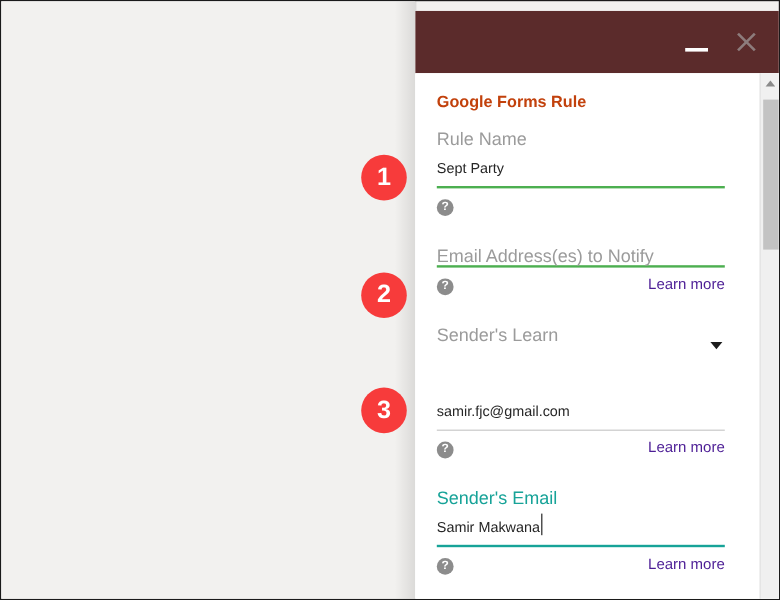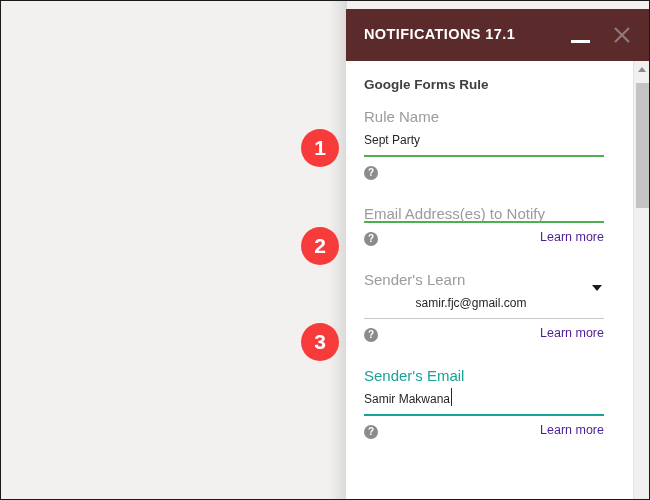--- a/index.html
+++ b/index.html
@@ -103,21 +103,21 @@
     width: 276px;
     height: 100%;
     box-sizing: border-box;
     padding: 0 18px;
     overflow: hidden;
   }
   #section-title {
     margin-top: 16px;
     font-size: 13.5px;
     font-weight: bold;
-    color: #404040;
+    color: #c2410c;
   }
 
   .field {
     position: relative;
     margin-top: 18px;
   }
   .field-label {
     font-size: 15px;
     color: #9b9b9b;
     line-height: 14px;
@@ -127,21 +127,21 @@
 
   .field-value {
     font-size: 12px;
     color: #262626;
     line-height: 24px;
     padding-top: 4px;
     padding-bottom: 3px;
     white-space: nowrap;
     position: relative;
   }
-  .field-value.centered { text-align: center; padding-right: 26px; }
+  .field-value.centered { text-align: left; padding-right: 26px; margin-top: 40px; }
 
   .underline {
     height: 2px;
     background: #4caf50;
     width: 100%;
   }
   .underline.teal { background: #17a398; }
   .underline.grey { height: 1px; background: #c9c9c9; }
 
   .caret {
@@ -250,21 +250,20 @@
 <body>
 
 <div id="screen">
 
   <div id="backdrop"></div>
   <div id="panel-shadow"></div>
 
   <div id="panel">
 
     <div id="titlebar">
-      <div id="titlebar-title">NOTIFICATIONS 17.1</div>
 
       <div id="btn-minimize">
         <span class="bar"></span>
       </div>
 
       <div id="btn-close">
         <svg width="28" height="28" viewBox="0 0 28 28">
           <line x1="7" y1="7" x2="21" y2="21" stroke="#8d7c7c" stroke-width="2.2"></line>
           <line x1="21" y1="7" x2="7" y2="21" stroke="#8d7c7c" stroke-width="2.2"></line>
         </svg>

